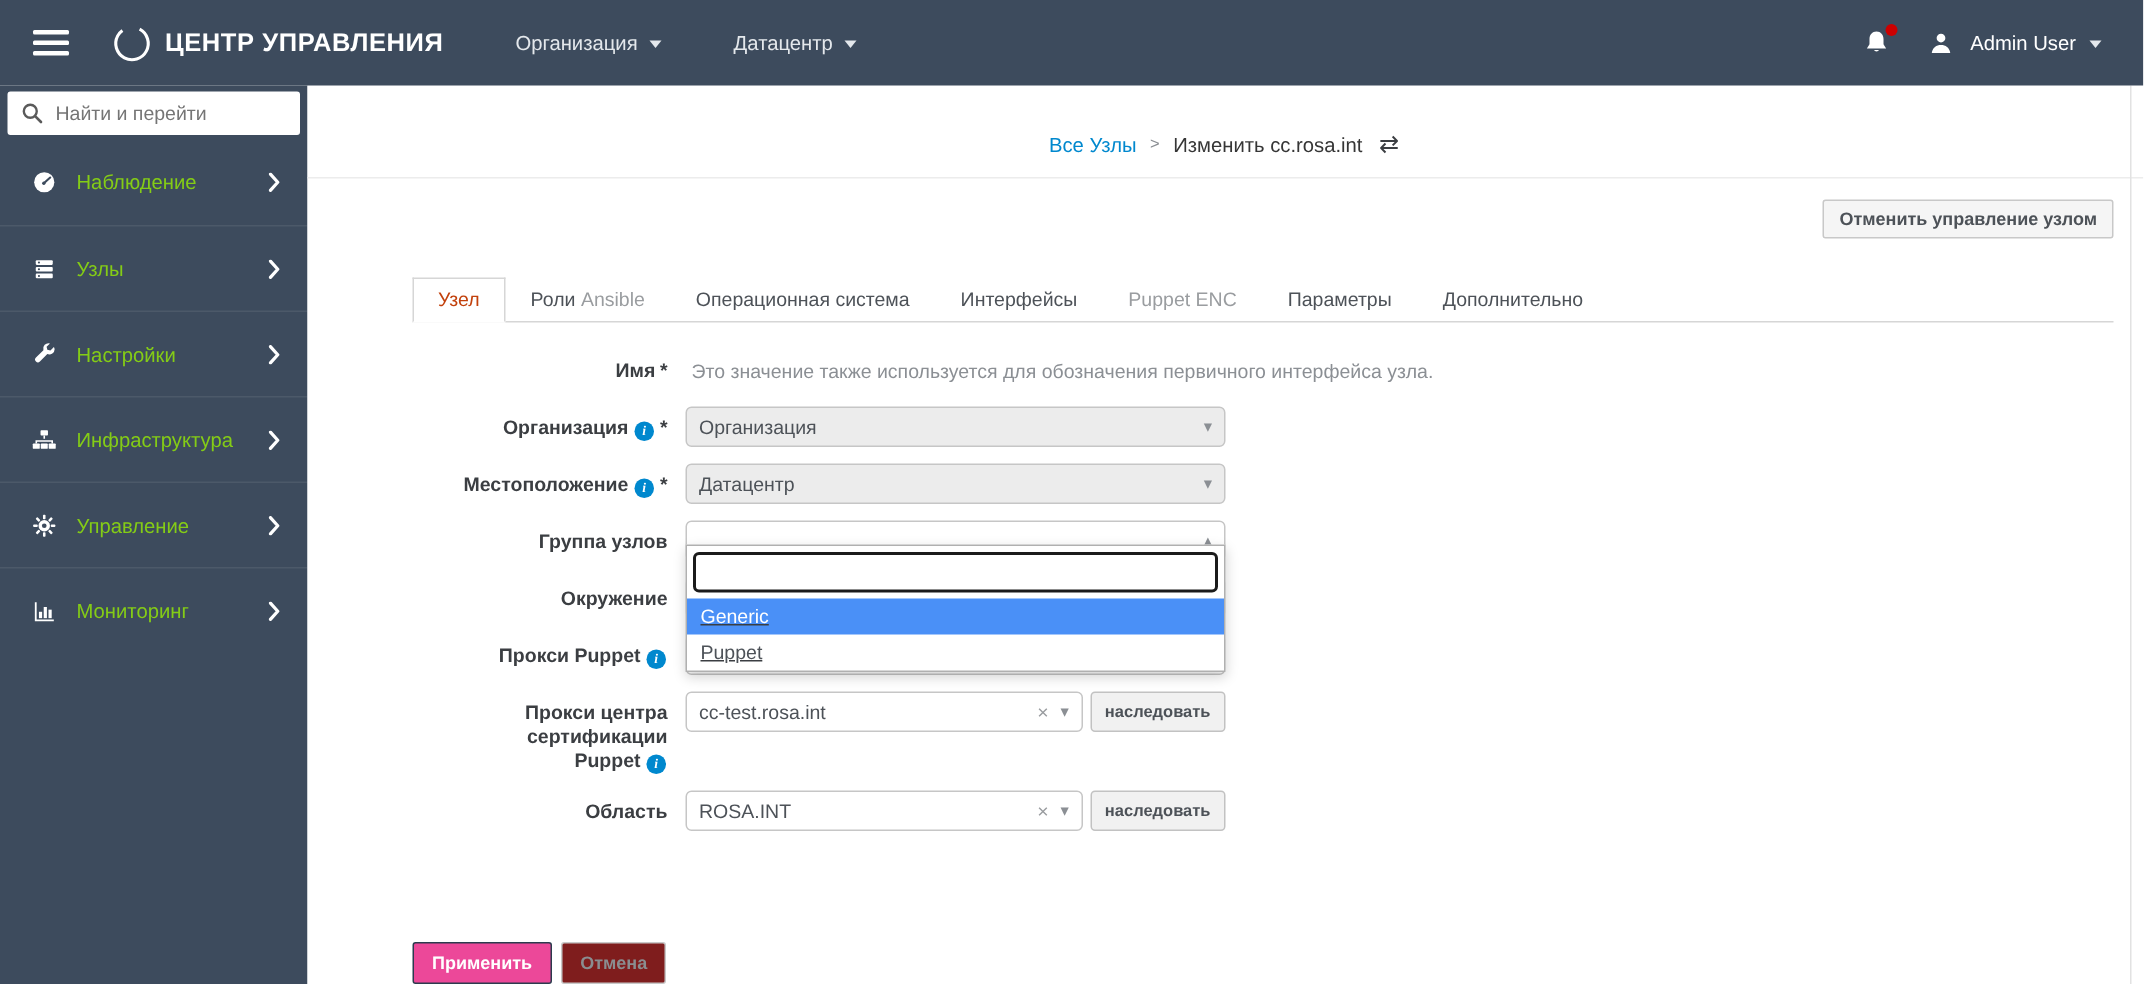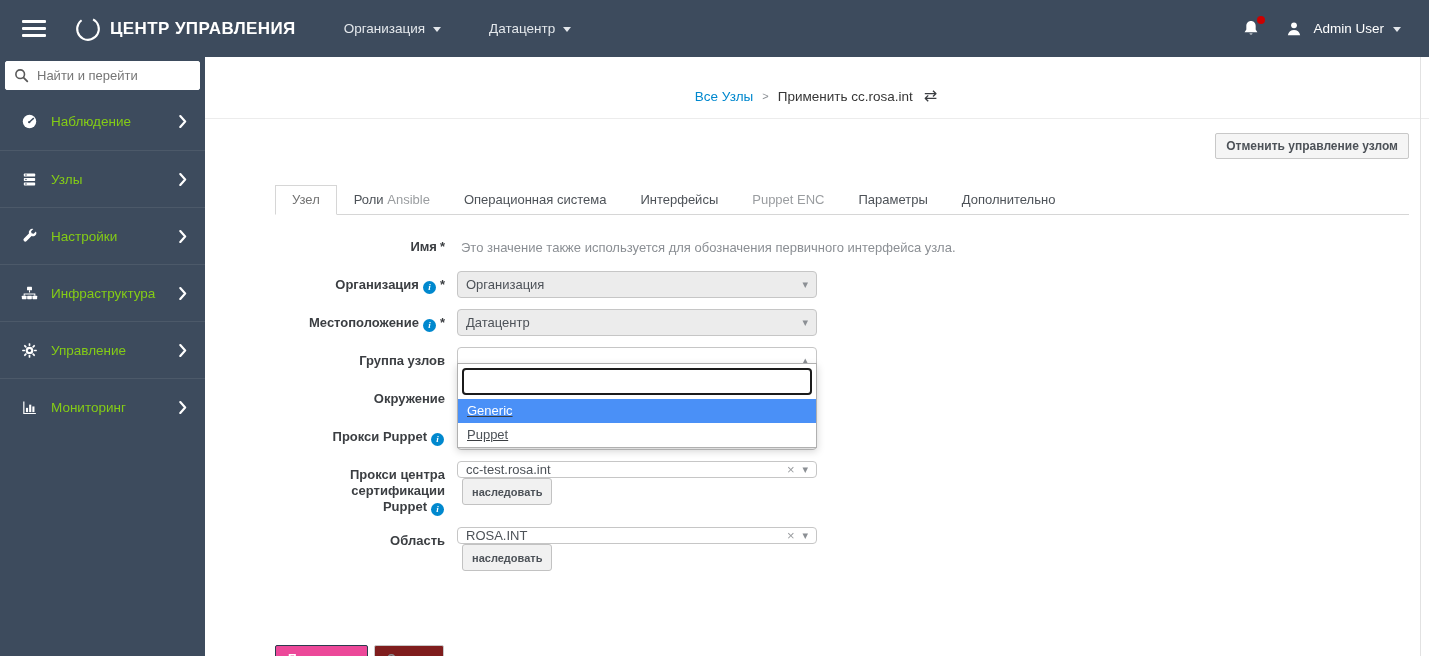--- a/index.html
+++ b/index.html
@@ -43,42 +43,42 @@
   .crumb-cur { color:#363636; }
   .swap-glyph { color:#3b3e42; font-size:16px; font-family:"DejaVu Sans", sans-serif; cursor:pointer; line-height:1; margin-left:2px; }
 
   .actions-row { display:flex; justify-content:flex-end; padding:14px 20px 0 0; }
   .btn { font-family:inherit; cursor:pointer; }
   .btn-default { background:#f5f5f5; border:1px solid #c8c8c8; border-radius:2px; color:#4d5258; font-size:12px; font-weight:bold; padding:5px 10px; }
 
   .panel { margin:26px 20px 0 70px; }
   .tabs { display:flex; border-bottom:1px solid #d6d6d6; }
   .tab { padding:6px 16px 7px 16px; font-size:13px; color:#4d5258; position:relative; margin-bottom:-1px; border:1px solid transparent; cursor:pointer; white-space:nowrap; }
-  .tab.active { background:#fff; border-color:#d6d6d6; border-bottom-color:#fff; color:#737373; }
+  .tab.active { background:#fff; border-color:#d6d6d6; border-bottom-color:#fff; color:#c2410c; }
   .muted { color:#9a9da0; }
 
   
   .form { margin-top:18px; position:relative; }
   .frow { display:flex; margin-bottom:11px; min-height:27px; align-items:flex-start; }
   .flabel { width:170px; text-align:right; font-weight:bold; font-size:13px; color:#3b3e42; padding-top:6px; line-height:16px; }
   .fctl { width:360px; margin-left:12px; position:relative; }
   .req { margin-left:3px; }
   .info-icon { display:inline-block; width:13px; height:13px; border-radius:50%; background:#0088ce; color:#fff; font-size:9px; font-weight:bold; text-align:center; line-height:13px; margin:0 1px 0 4px; vertical-align:-1px; cursor:pointer; font-style:italic; font-family:"Liberation Serif", serif; }
 
   .input-group { display:flex; }
   .txt { flex:1; height:27px; border:1px solid #c6c6c6; border-radius:3px 0 0 3px; padding:0 8px; font-size:13px; color:#363636; outline:none; font-family:inherit; min-width:0; }
   .addon { width:30px; height:27px; border:1px solid #c6c6c6; border-left:none; border-radius:0 3px 3px 0; background:#f6f6f6; display:flex; align-items:center; justify-content:center; cursor:pointer; }
 
   .sel { height:27px; border:1px solid #c6c6c6; border-radius:4px; background:#fff; display:flex; align-items:center; padding:0 8px; font-size:13px; color:#4d5258; cursor:pointer; width:100%; }
   .sel.disabled { background:#ececec; }
   .sel .grow { flex:1; }
   .sel .caret-g { color:#8b8f94; font-size:11px; margin-left:8px; }
   .sel .clear-x { color:#9a9da0; font-size:13px; margin-left:8px; cursor:pointer; }
 
-  .ctl-flex { display:flex; align-items:flex-start;flex-direction:column; }
+  .ctl-flex { display:flex; align-items:flex-end; }
   .ctl-flex .sel { flex:1; }
   .inherit-btn { height:27px; margin-left:5px; padding:0 9px; font-size:11px; font-weight:bold; color:#4d5258; background:#f1f1f1; border:1px solid #c2c2c2; border-radius:3px; white-space:nowrap; }
 
   .help-text { margin-left:16px; padding-top:7px; font-size:13px; color:#8b8f94; max-width:600px;text-align:center; }
 
   
   .hostgroup-ctl { z-index:40; }
   .dd-panel { position:absolute; top:16px; left:0; width:100%; background:#fff; border:1px solid #b0b0b0; box-shadow:0 3px 8px rgba(0,0,0,.18);text-decoration:underline; }
   .dd-search { padding:4px; }
   .dd-search input { width:100%; height:27px; border:2px solid #1b1b1b; border-radius:4px; padding:0 7px; font-size:13px; outline:none; font-family:inherit; }
@@ -240,21 +240,21 @@
           </span>
       </div>
     </nav>
   </aside>
 
   <main class="main">
 
     <div class="breadcrumb">
       <a class="crumb-link">Все Узлы</a>
       <span class="crumb-sep">&gt;</span>
-      <span class="crumb-cur">Применить cc.rosa.int</span>
+      <span class="crumb-cur">Изменить cc.rosa.int</span>
       <span class="swap-glyph">⇄</span>
     </div>
 
     <div class="actions-row">
       <button class="btn btn-default">Отменить управление узлом</button>
     </div>
 
     <div class="panel">
 
       <div class="tabs">

